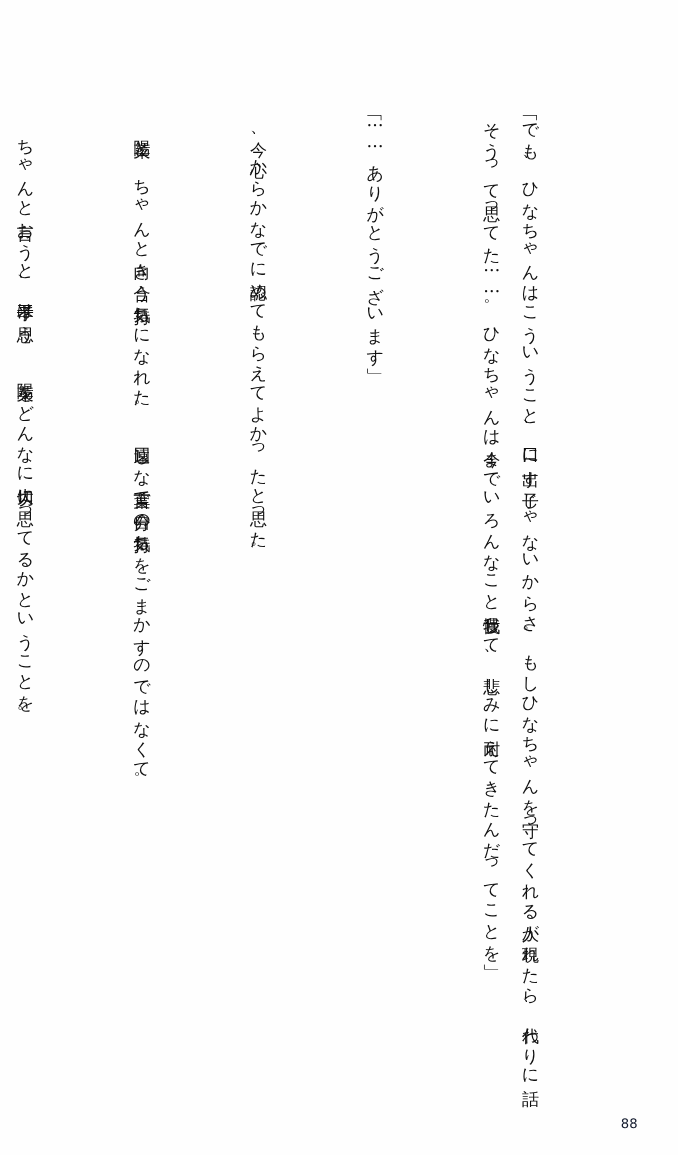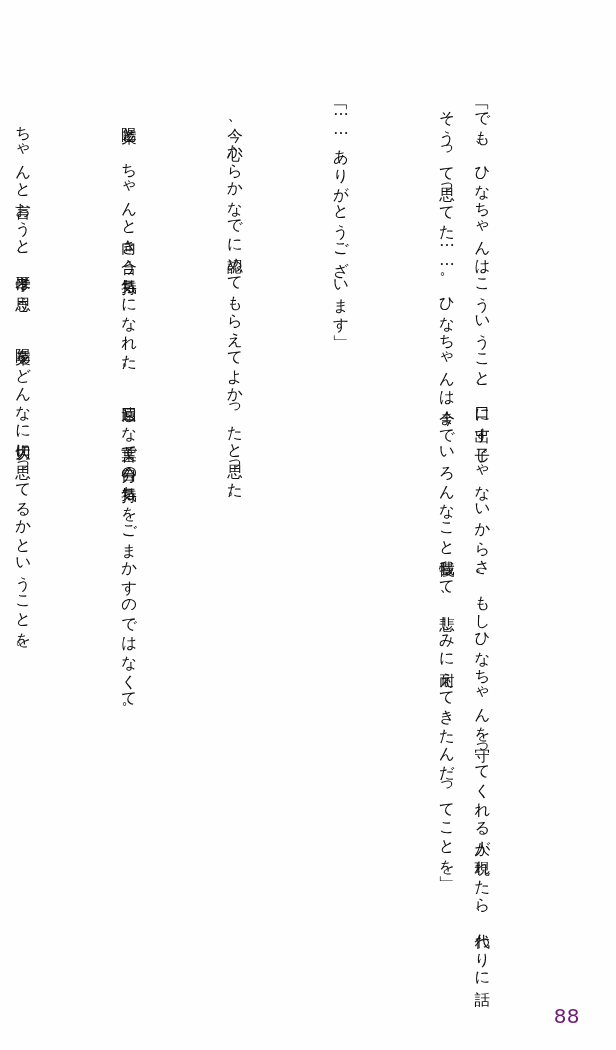--- a/index.html
+++ b/index.html
@@ -46,23 +46,23 @@
   }
   .para.indent {
     text-indent: 1em;
   }
 
   
   #page-number {
     position: absolute;
     right: 36px;
     bottom: 22px;
-    font-size: 20px;
+    font-size: 12px;
     font-family: "DejaVu Sans", "Liberation Sans", sans-serif;
-    color: #701a75;
+    color: #0f172a;
     letter-spacing: 0.02em;
     margin-left: 12px;
   }
 </style>
 </head>
 <body>
 
 <div id="page">
 
   <div id="text-block">

